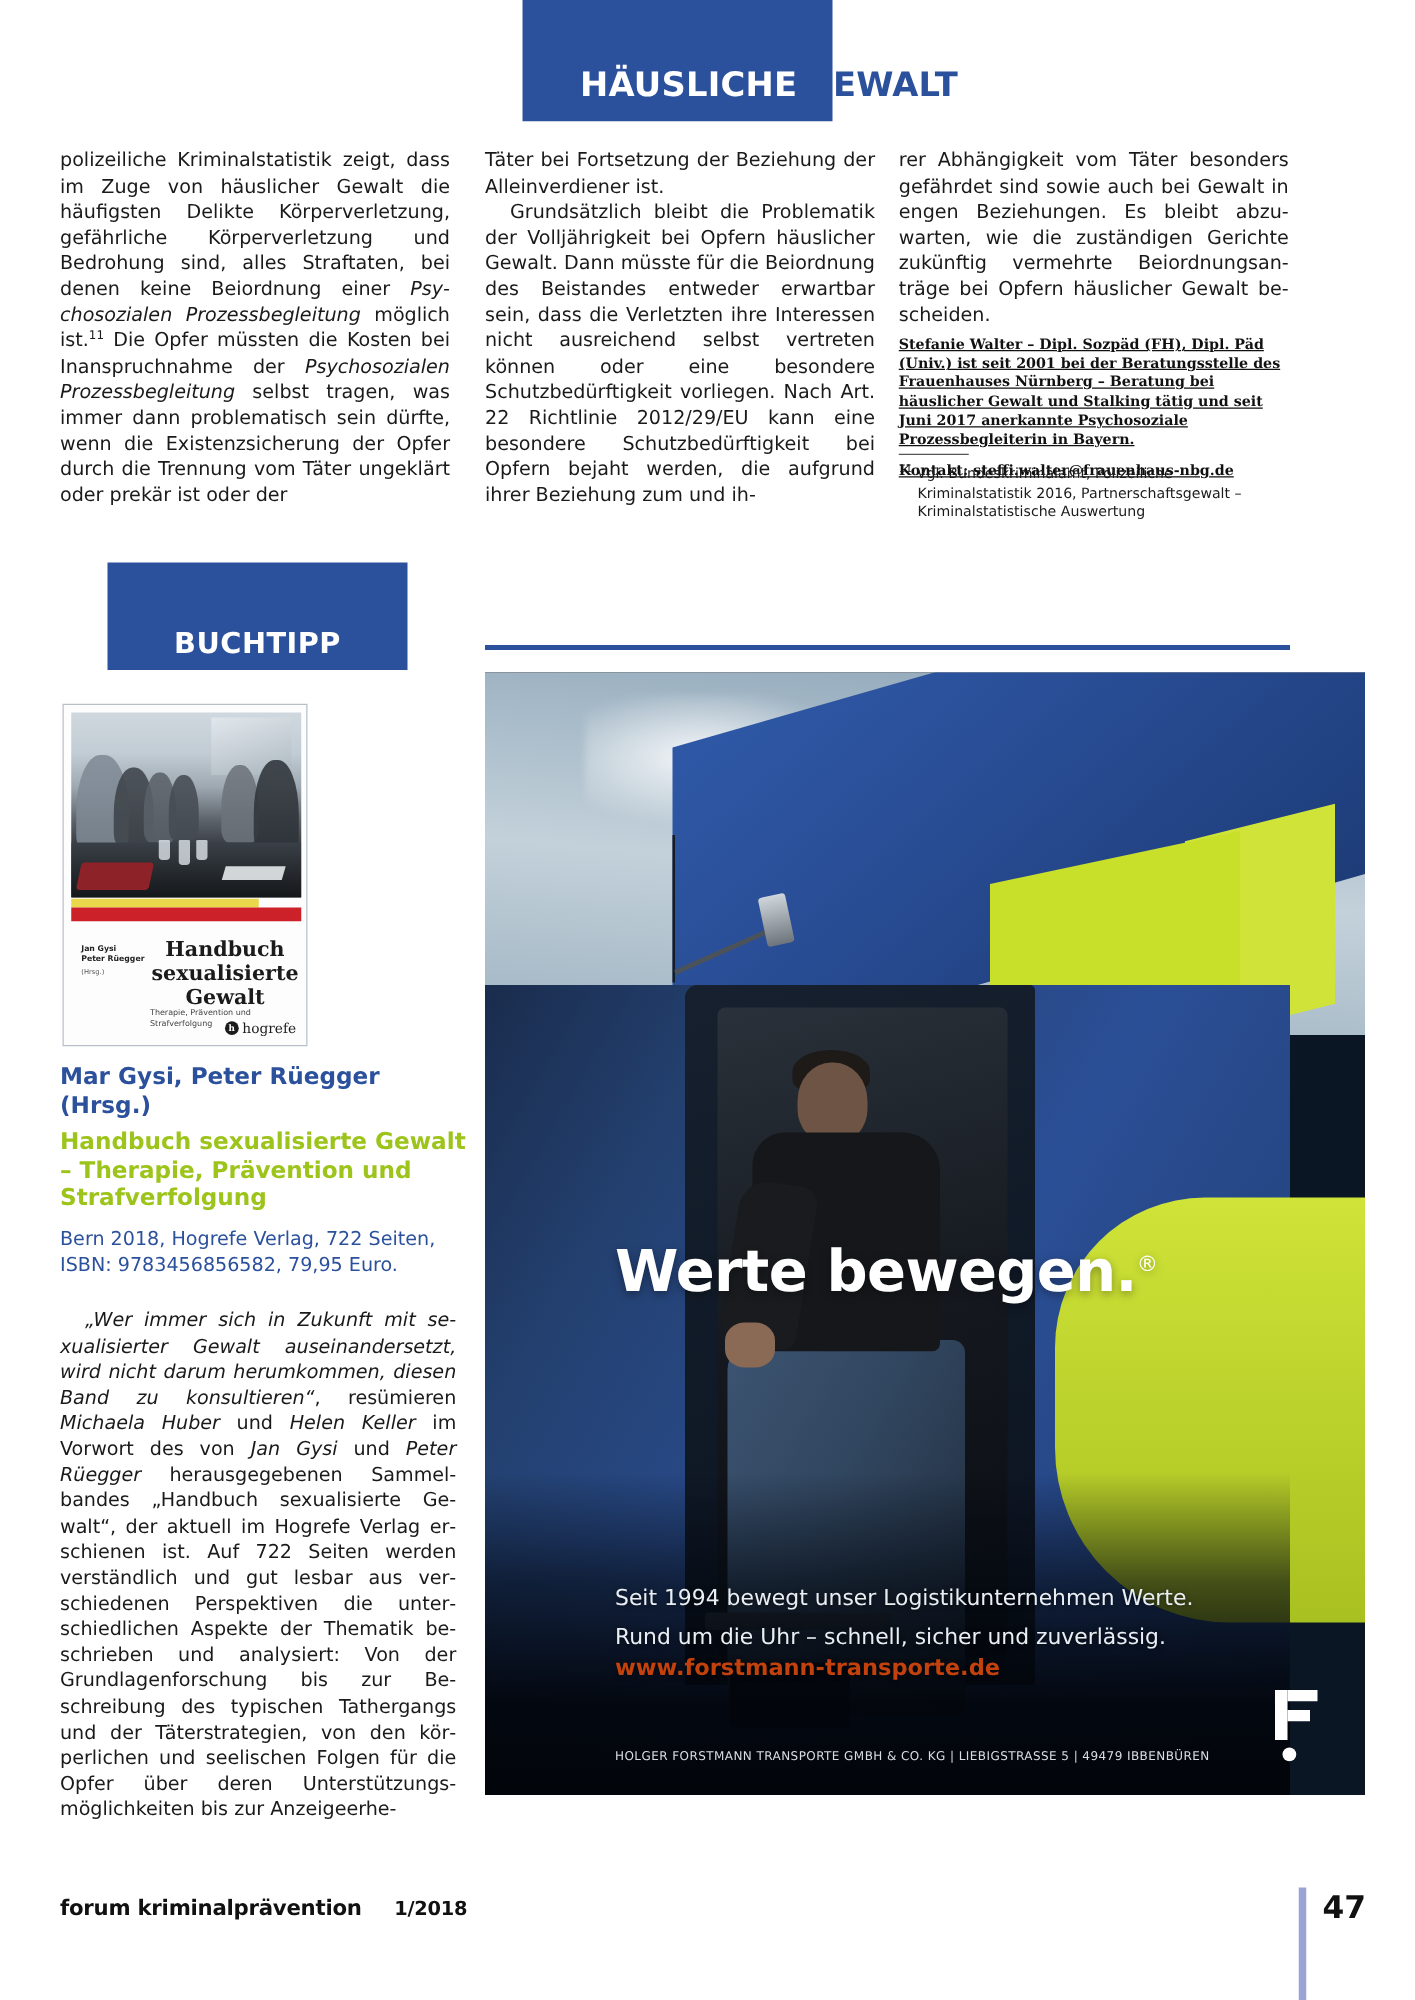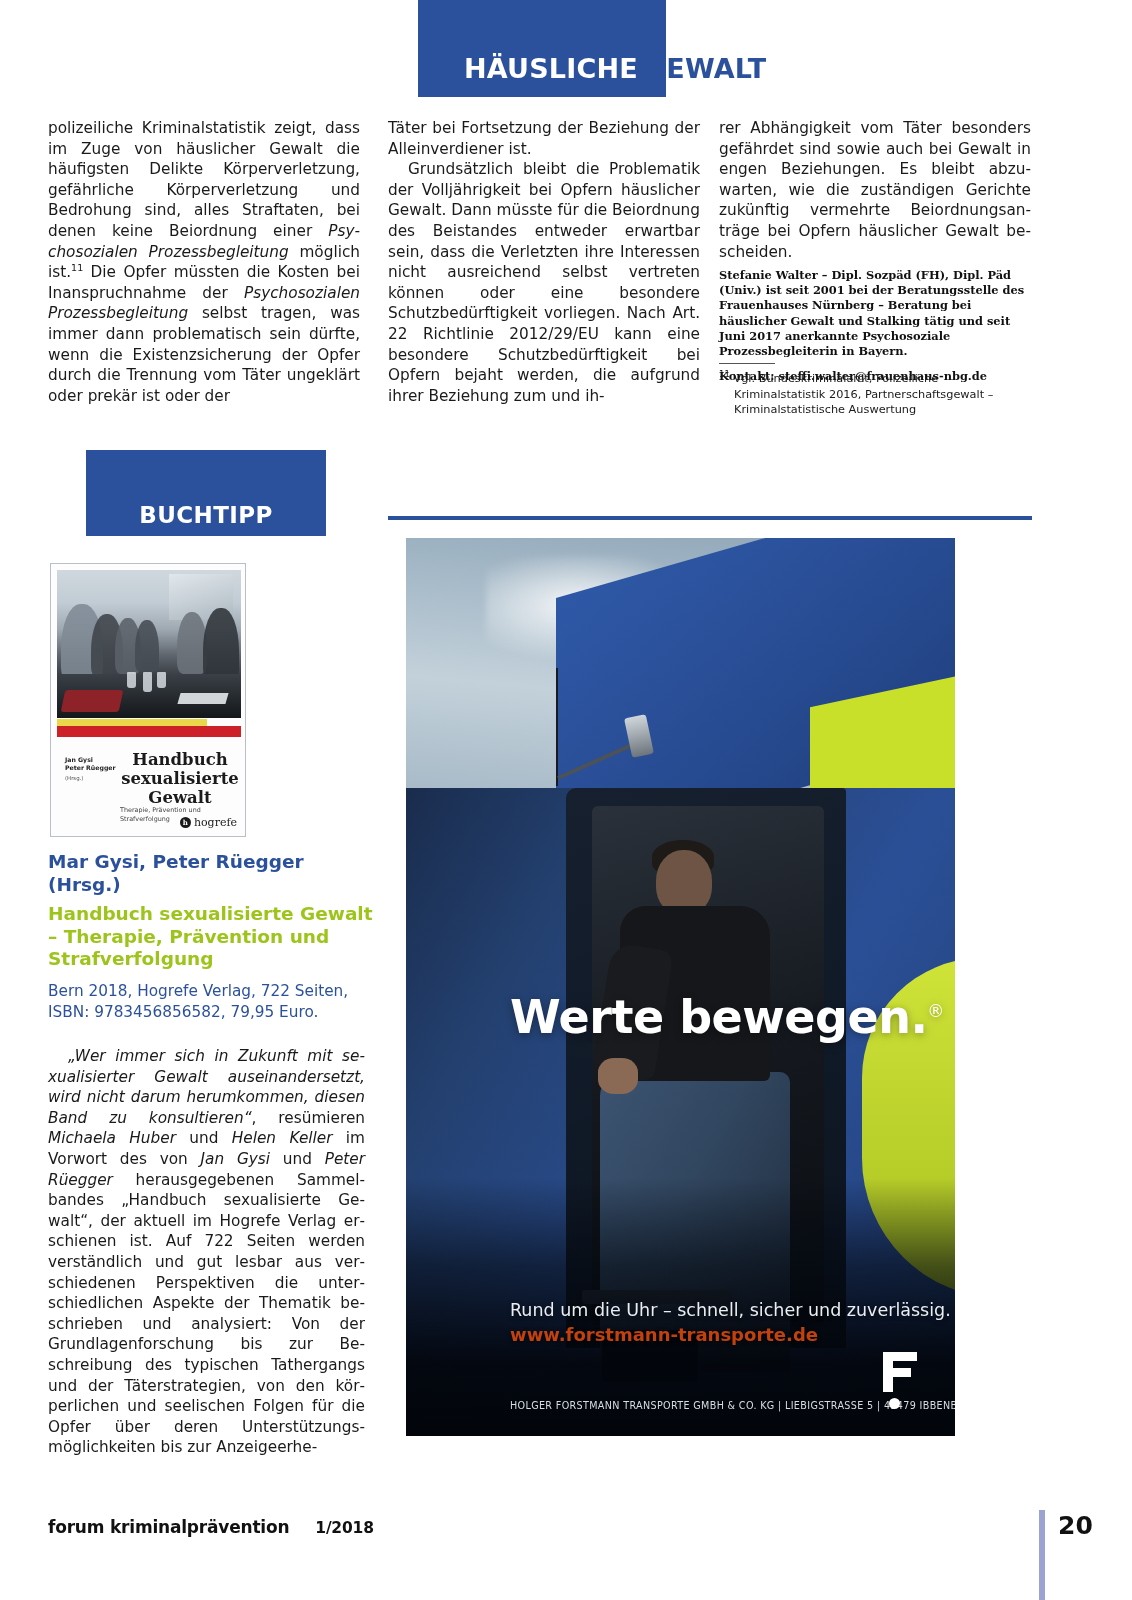--- a/index.html
+++ b/index.html
@@ -74,20 +74,21 @@
   .bio {
     position: absolute;
     left: 719px;
     top: 268px;
     width: 312px;
     font-family: "DejaVu Serif", "Liberation Serif", serif;
     font-weight: bold;
     font-size: 11.4px;
     line-height: 15.2px;
     color: #111;
+    text-decoration: underline;
   }
   .bio p { margin: 0 0 10px 0; }
   .bio p:last-child { margin-bottom: 0; }
 
   
   .footnote {
     position: absolute;
     left: 719px;
     top: 363px;
     width: 312px;
@@ -245,22 +246,22 @@
   }
   .book-review p { margin: 0; text-indent: 20px; }
   .book-review i { font-style: italic; }
 
   
   .ad-rule {
     position: absolute; left: 388px; top: 516px; width: 644px; height: 4px;
     background: #2c519c;
   }
   .ad {
-    position: absolute; left: 406px; top: 538px;
-    width: 549px; height: 898px;
+    position: absolute; left: 388px; top: 538px;
+    width: 704px; height: 898px;
     overflow: hidden;
     background: #0a1624;
   }
   .ad-sky {
     position: absolute; left: 0; top: 0; width: 100%; height: 290px;
     background: linear-gradient(185deg, #8fa6b8 0%, #a9bcca 28%, #c3d1da 55%, #9fb3c2 100%);
   }
   .ad-cloud {
     position: absolute; left: 80px; top: 18px; width: 230px; height: 110px;
     background: radial-gradient(ellipse at 40% 45%, rgba(255,255,255,.88), rgba(255,255,255,0) 66%);
@@ -506,33 +507,36 @@
     <div class="ad-driver-head"></div>
     <div class="ad-driver-torso"></div>
     <div class="ad-driver-arm"></div>
     <div class="ad-driver-hand"></div>
     <div class="ad-step"></div>
     <div class="ad-driver-boot"></div>
     <div class="ad-dark-overlay"></div>
 
     <div class="ad-claim-inner"><span>Werte bewegen.</span><span class="reg">®</span></div>
 
+    <div class="ad-lines">
+      <div>Seit 1994 bewegt unser Logistikunternehmen Werte.</div>
+    </div>
     <div class="ad-lines" style="top:757px">
       <div>Rund um die Uhr – schnell, sicher und zuverlässig.</div>
     </div>
     <div class="ad-url">www.forstmann-transporte.de</div>
     <div class="ad-imprint">HOLGER FORSTMANN TRANSPORTE GMBH &amp; CO. KG  |  LIEBIGSTRASSE 5  |  49479 IBBENBÜREN</div>
 
     <div class="ad-logo">
       <div class="bar-h b1"></div>
       <div class="bar-h b2"></div>
       <div class="bar-h b3"></div>
       <div class="dot"></div>
     </div>
   </div>
 
   <div class="footer-left">
     <span>forum kriminalprävention</span><span class="issue">1/2018</span>
   </div>
   <div class="footer-bar"></div>
-  <div class="footer-page">20</div>
+  <div class="footer-page">47</div>
 
 </div>
 
 </body></html>

